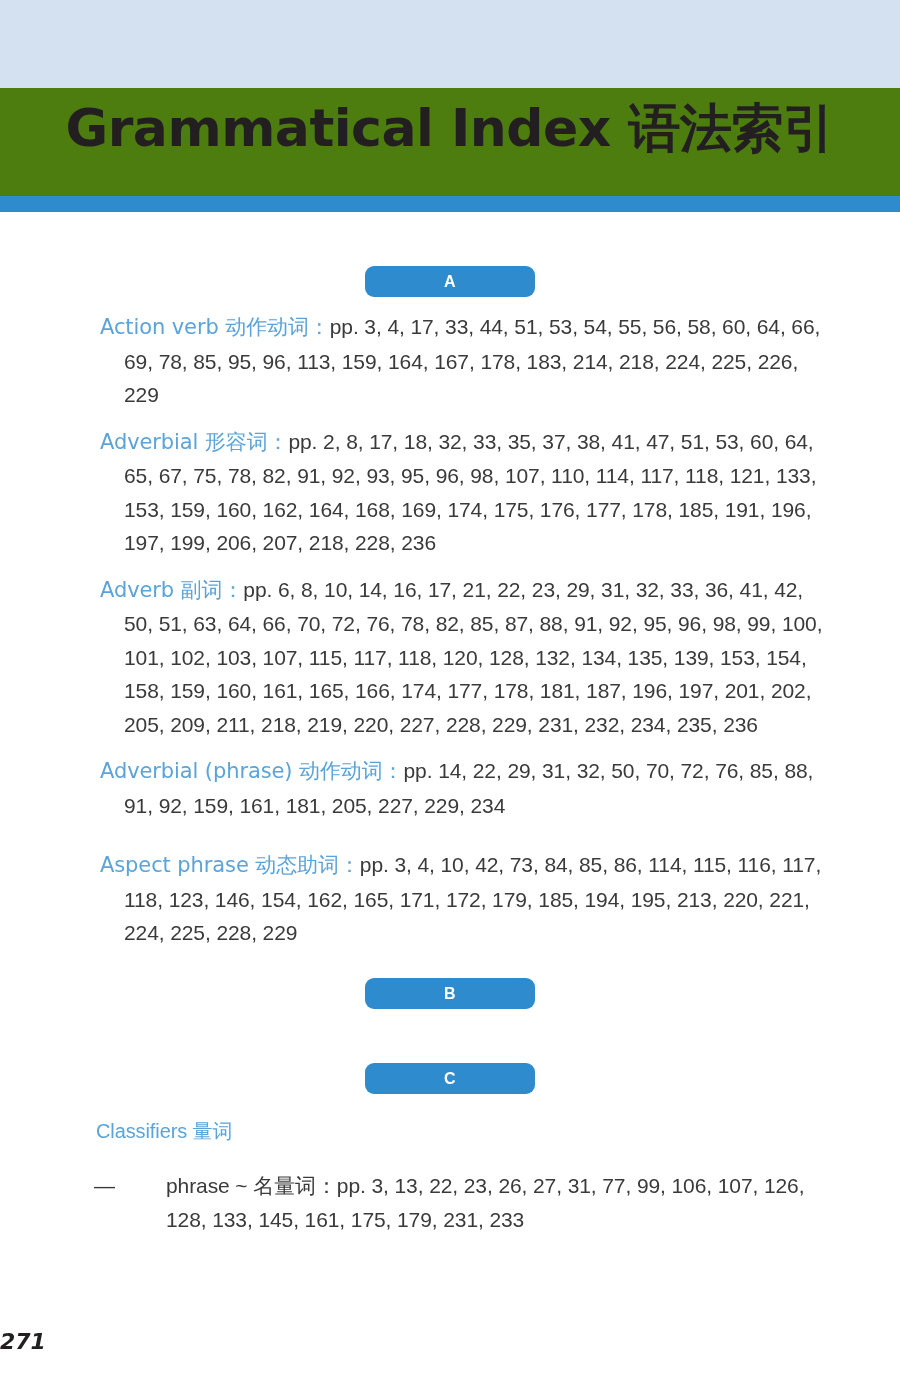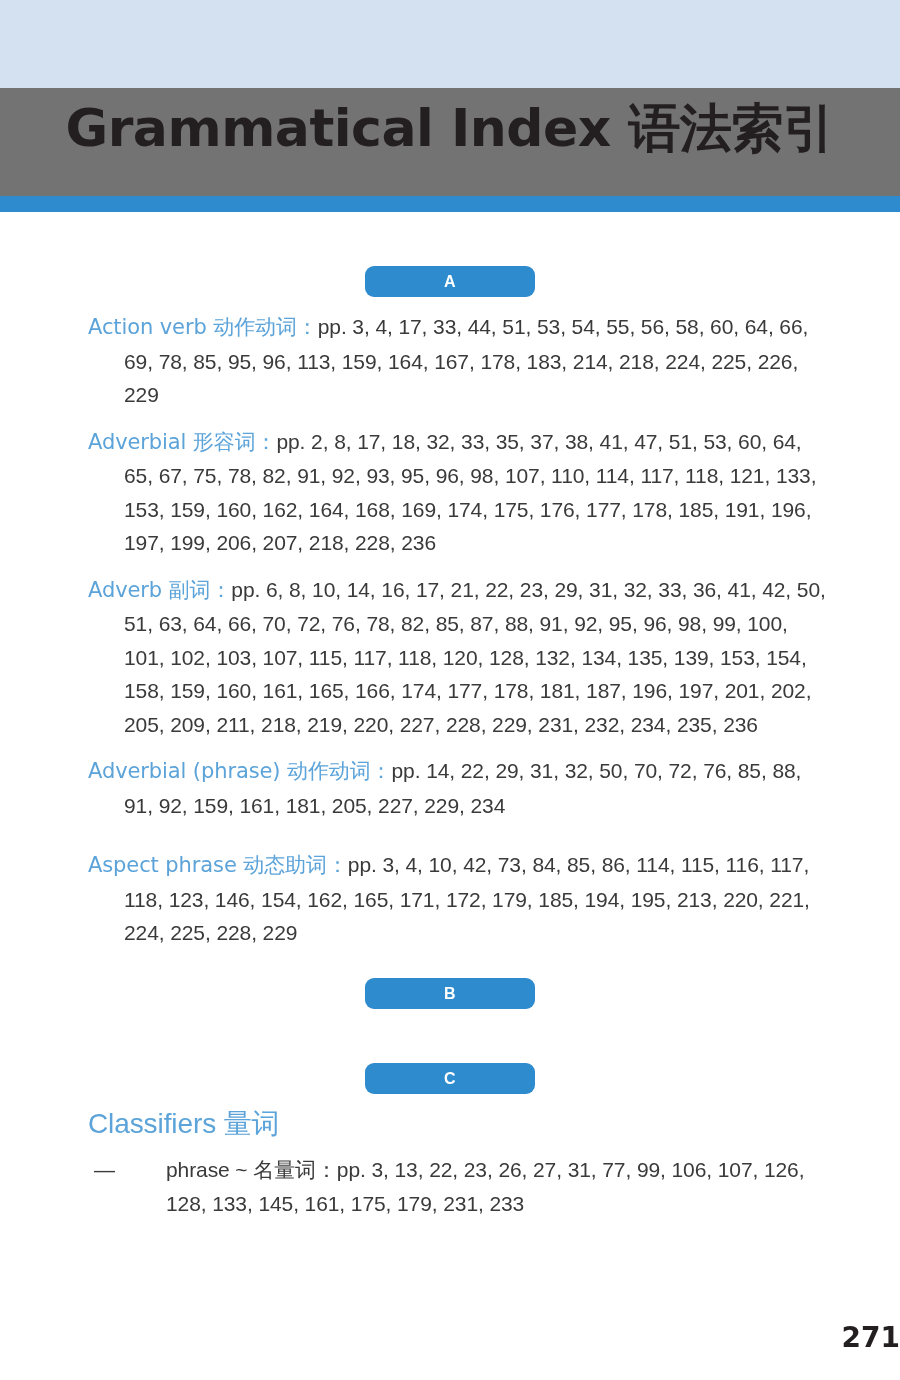--- a/index.html
+++ b/index.html
@@ -19,21 +19,21 @@
 
   
   .top-band {
     width: 900px;
     height: 88px;
     background: #d4e1f0;
   }
   .title-zone {
     width: 900px;
     height: 108px;
-    background: #737373;
+    background: #4d7c0f;
     position: relative;
   }
   .page-title {
     position: absolute;
     left: 0;
     right: 0;
     top: 4px;
     text-align: center;
     font-family: "DejaVu Sans", "Liberation Sans", sans-serif;
     font-weight: 700;
@@ -83,20 +83,21 @@
     padding-left: 36px;
     text-indent: -36px;
     margin: 0;
     letter-spacing: -0.1px;
   }
   .entry .term {
     color: #5ba3d9;
   }
   .entry .cjk {
     font-family: "DejaVu Sans", "Liberation Sans", sans-serif;
+    margin-left: 12px;
   }
   .entry .pages {
     color: #3a3a3a;
   }
 
   .subentry {
     color: #3a3a3a;
     font-size: 21px;
     line-height: 33.5px;
     margin: 0;
@@ -105,41 +106,42 @@
     letter-spacing: -0.1px;
   }
   .subentry .dash {
     display: inline-block;
     width: 36px;
     color: #3a3a3a;
   }
 
   .head-only {
     color: #5ba3d9;
-    font-size: 28px;
+    font-size: 20px;
     line-height: 33.5px;
-    margin: 0;
+    margin: 8px;
     letter-spacing: -0.1px;
   }
 
   
   .gap-entry { height: 13px; }
   .gap-before-pill { height: 28px; }
   .gap-after-pill { height: 13px; }
 
   .folio {
     position: absolute;
     left: 0;
     right: 0;
     bottom: 26px;
-    text-align: right;
-    font-size: 28px;
+    text-align: left;
+    font-size: 22px;
     font-weight: 700;
     color: #231f20;
     font-family: "DejaVu Sans", "Liberation Sans", sans-serif;
+    font-style: italic;
   }
 </style>
 </head>
 <body>
 
 <div class="top-band"></div>
 
 <div class="title-zone">
   <div class="page-title">Grammatical Index 语法索引</div>
 </div>

